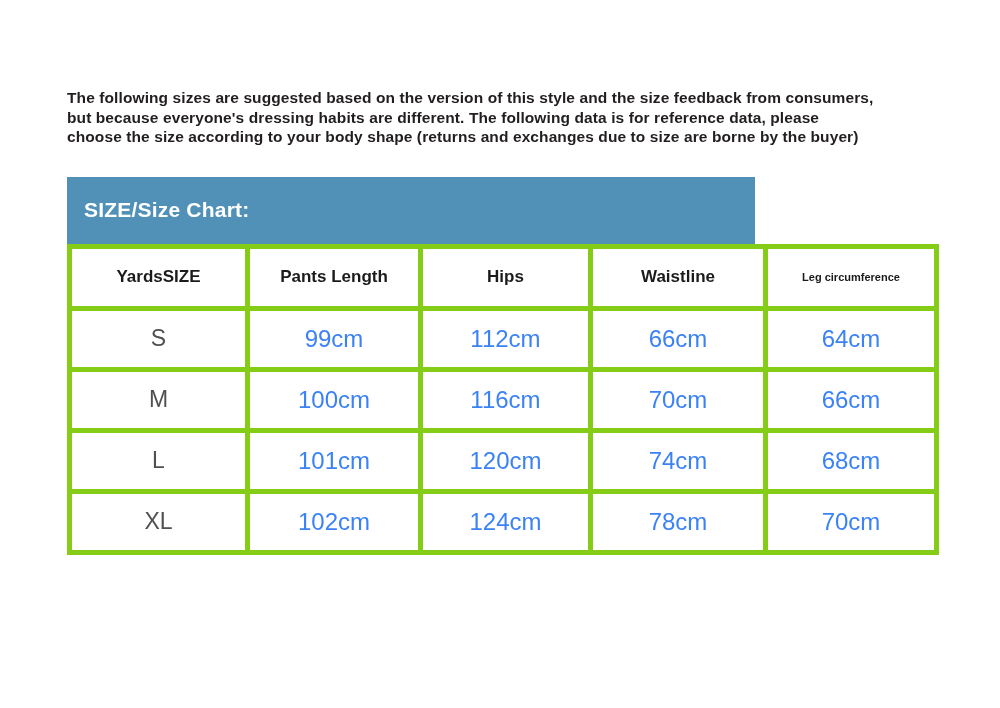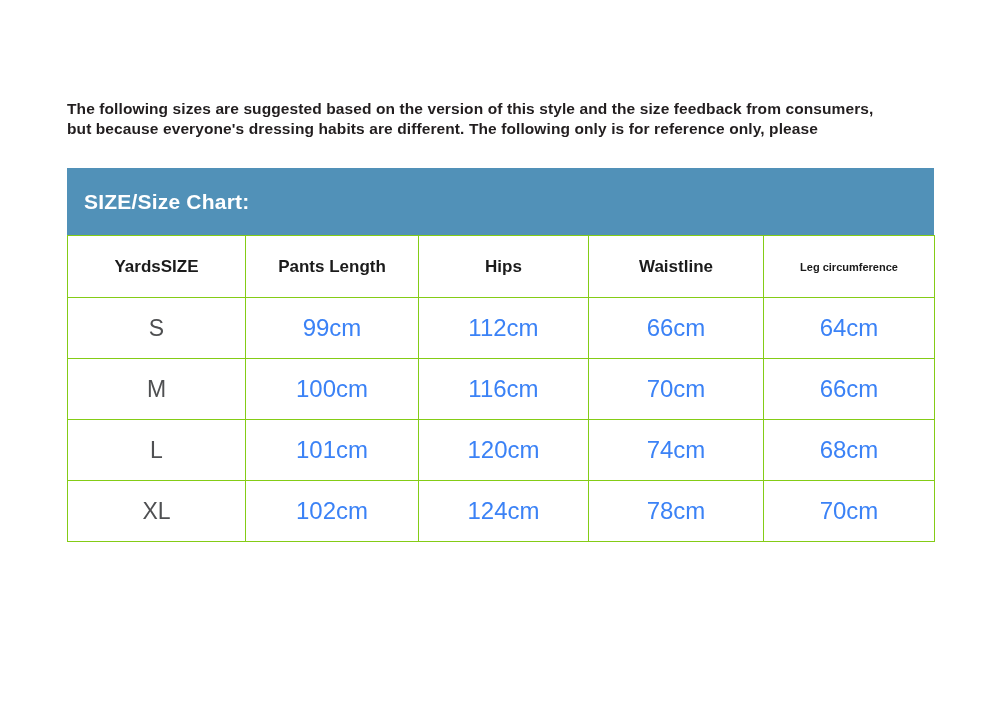--- a/index.html
+++ b/index.html
@@ -13,50 +13,50 @@
     width: 1000px; height: 708px;
     padding: 76px 66px 0 67px;
   }
   .intro-heading {
     font-size: 15.5px;
     font-weight: 700;
     color: #221e1f;
     letter-spacing: 0.1px;
   }
   .intro-paragraph {
-    margin-top: 23px;
+    margin-top: 12px;
     font-size: 15.5px;
     font-weight: 700;
     color: #221e1f;
     line-height: 19.5px;
     letter-spacing: 0.1px;
   }
   .chart-banner {
     margin-top: 30px;
-    width: 867px;
+    width: 688px;
     height: 67px;
     background: #5191b8;
     display: flex;
     align-items: center;
     padding-left: 17px;
   }
   .chart-banner .banner-title {
     color: #ffffff;
     font-size: 21px;
     font-weight: 700;
     letter-spacing: 0.2px;
   }
   table.size-table {
     width: 867px;
     border-collapse: collapse;
     table-layout: fixed;
   }
   table.size-table th,
   table.size-table td {
-    border: 1px solid #84cc16;
+    border: 5px solid #84cc16;
     text-align: center;
     vertical-align: middle;
     background: #ffffff;
   }
   table.size-table thead tr { height: 62px; }
   table.size-table tbody tr { height: 61px; }
   table.size-table th {
     font-size: 17px;
     font-weight: 700;
     color: #1b1b1b;
@@ -80,21 +80,22 @@
   col.c5 { width: 171px; }
 </style>
 </head>
 <body>
 
 <div class="page">
 
 
   <div class="intro-paragraph">
     <div>The following sizes are suggested based on the version of this style and the size feedback from consumers,</div>
-    <div>but because everyone's dressing habits are different. The following only is for reference only, please</div>
+    <div>but because everyone's dressing habits are different. The following data is for reference data, please</div>
+    <div>choose the size according to your body shape (returns and exchanges due to size are borne by the buyer)</div>
   </div>
 
   <div class="chart-banner">
     <span class="banner-title">SIZE/Size Chart:</span>
   </div>
 
   <table class="size-table">
     <colgroup>
       <col class="c1">
         <col class="c2">

